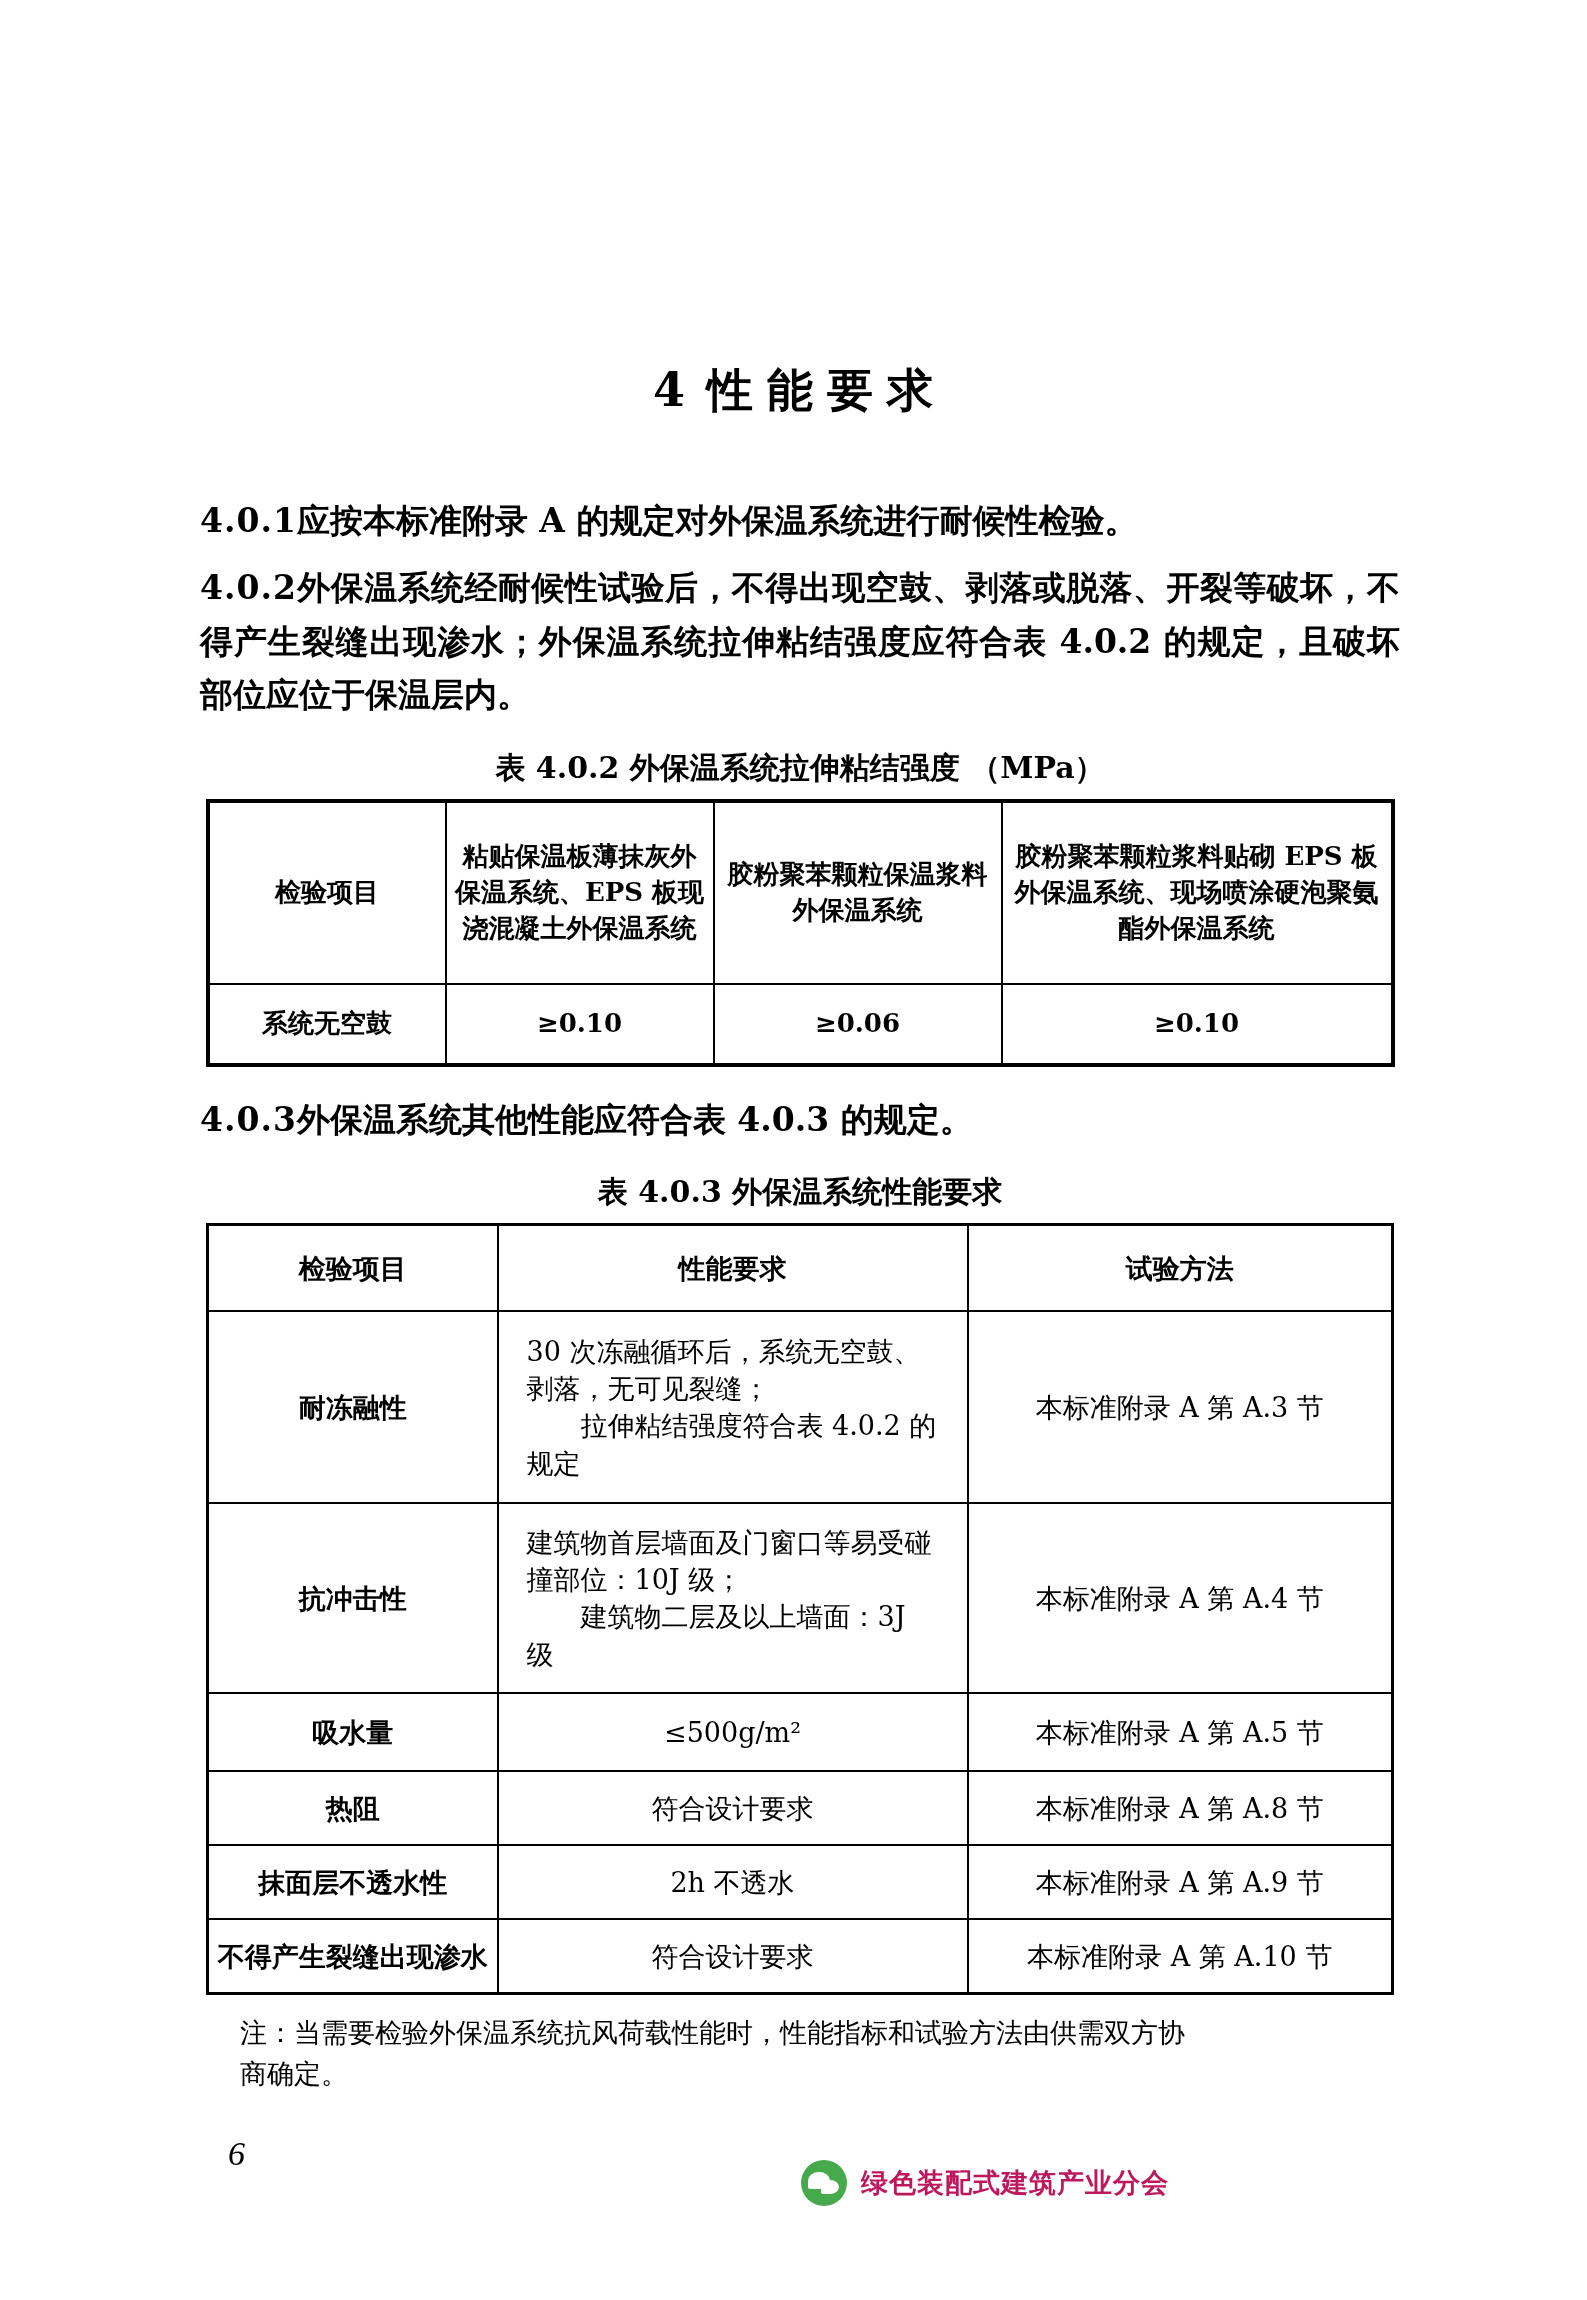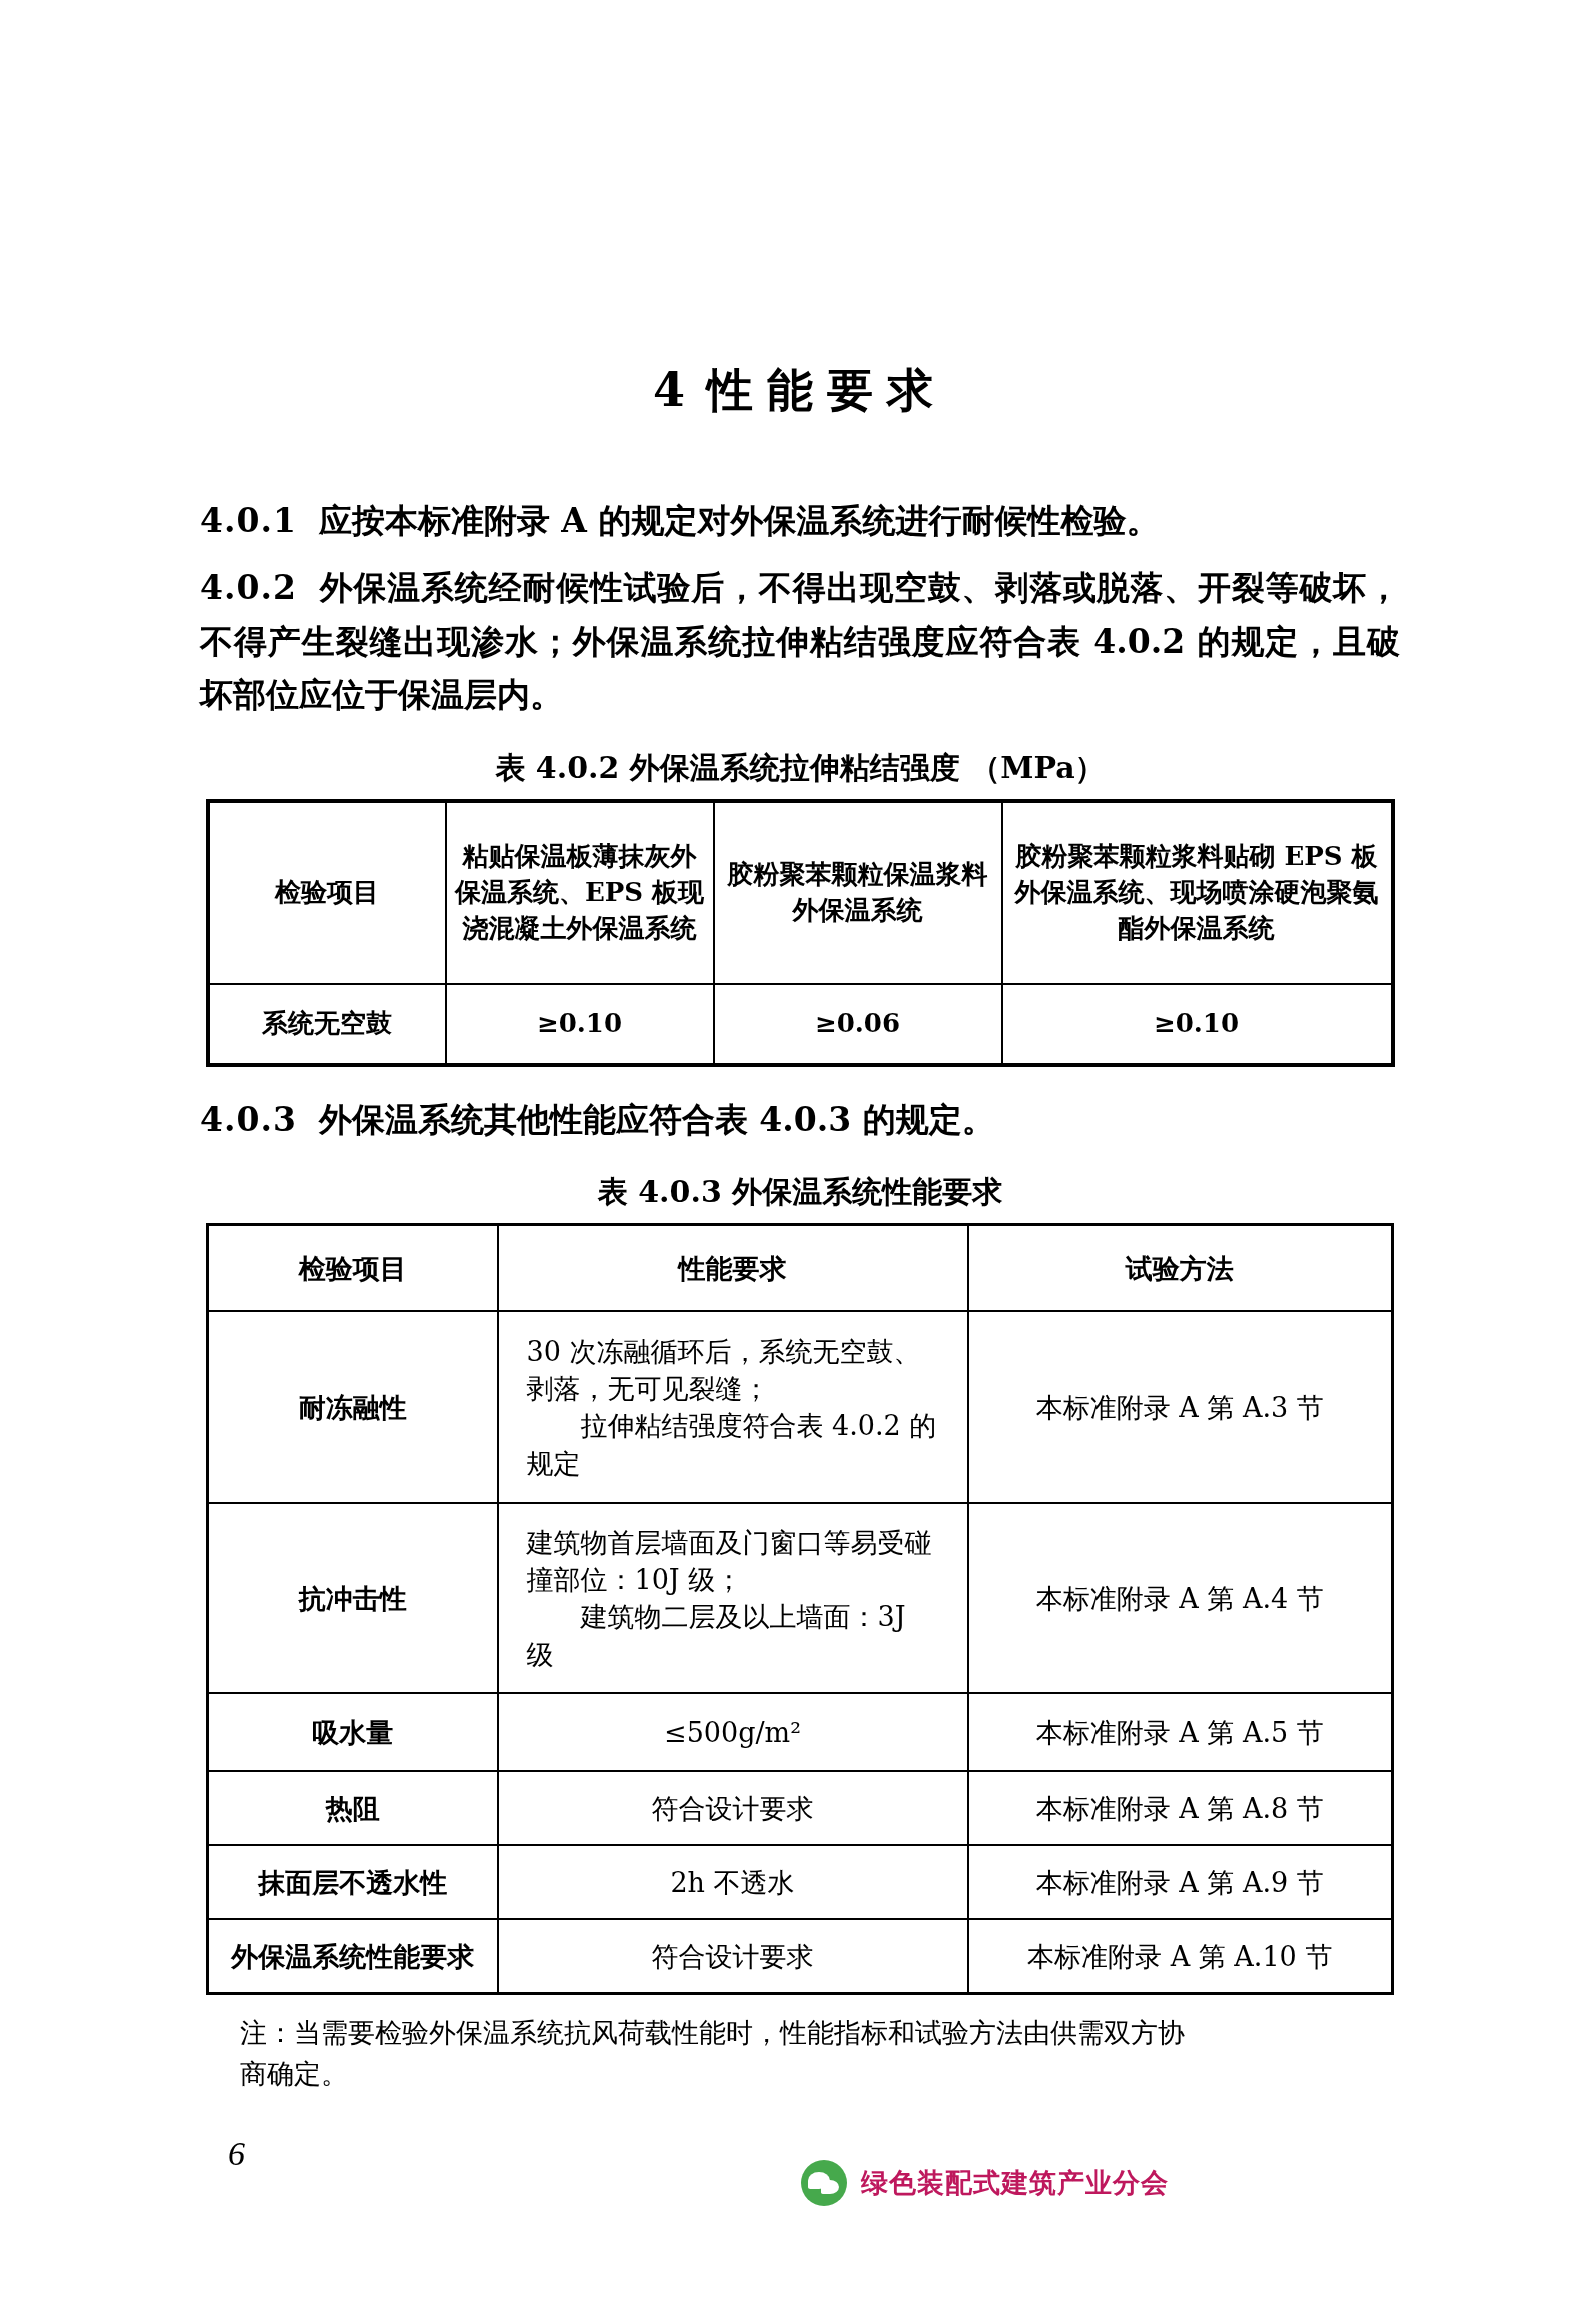--- a/index.html
+++ b/index.html
@@ -48,21 +48,20 @@
     font-size: 33px;
     line-height: 1.62;
     margin: 0 0 14px 0;
     text-align: justify;
     font-family: "DejaVu Serif", "Liberation Serif", serif;
     font-weight: bold;
   }
   .clause .cnum {
     font-weight: bold;
     letter-spacing: 1px;
-    margin-right: 22px;
   }
 
   
   .table-caption {
     text-align: center;
     font-size: 30px;
     font-weight: bold;
     margin: 26px 0 10px 0;
     font-family: "DejaVu Serif", "Liberation Serif", serif;
   }
@@ -279,21 +278,21 @@
           <td>本标准附录 A 第 A.8 节</td>
         </tr>
 
         <tr>
           <td class="item" style="height:52px">抹面层不透水性</td>
           <td>2h 不透水</td>
           <td>本标准附录 A 第 A.9 节</td>
         </tr>
 
         <tr>
-          <td class="item" style="height:52px">外保温系统性能要求</td>
+          <td class="item" style="height:52px">不得产生裂缝出现渗水</td>
           <td>符合设计要求</td>
           <td>本标准附录 A 第 A.10 节</td>
         </tr>
       </tbody>
     </table>
 
     <div class="note">
       <span class="note-body"><span>注：</span><span>当需要检验外保温系统抗风荷载性能时，性能指标和试验方法由供需双方协</span></span>
       <span class="cont">商确定。</span>
     </div>

